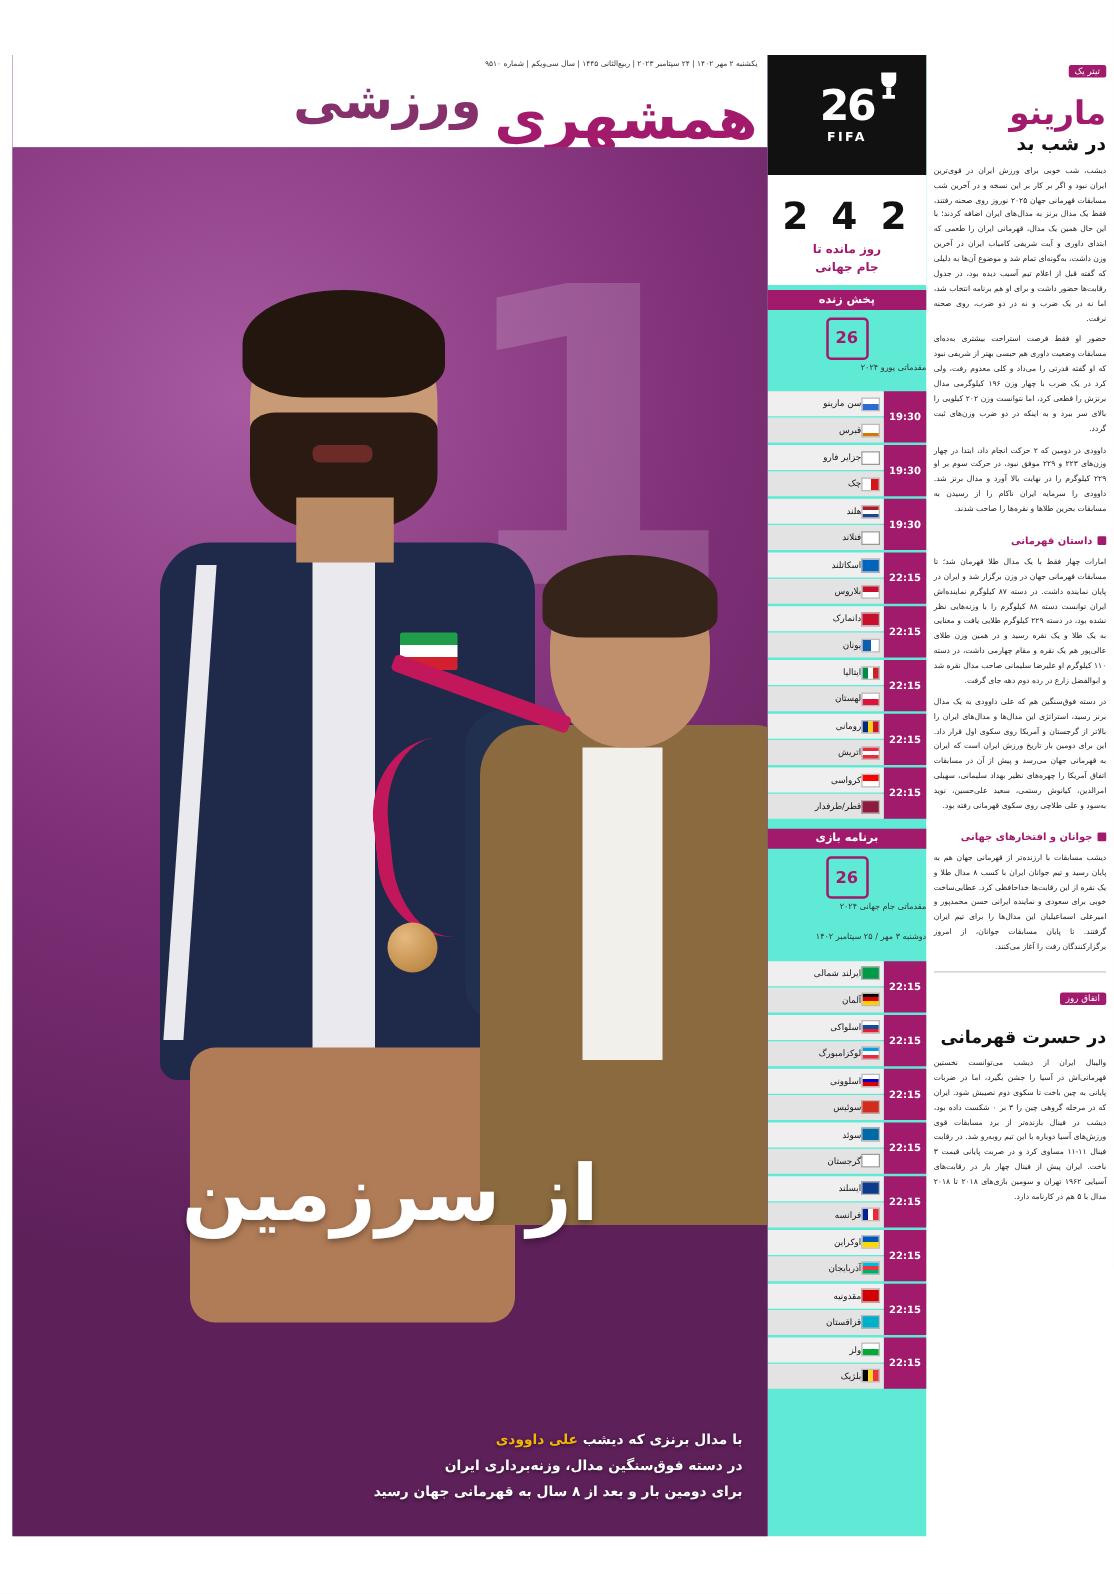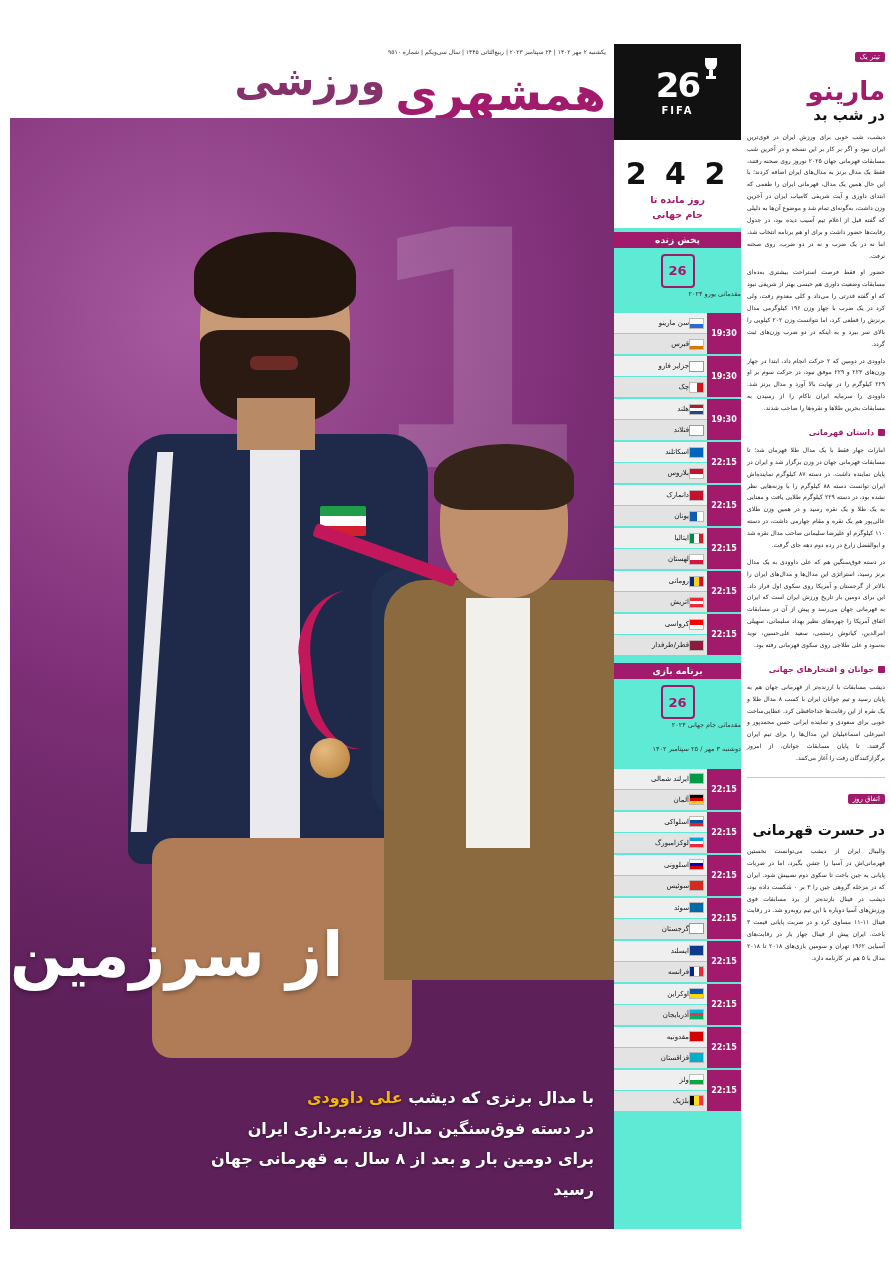--- a/index.html
+++ b/index.html
@@ -67,23 +67,23 @@
   .arm-right{position:absolute;top:330px;left:250px;width:92px;height:250px;background:#22304f;border-radius:30px;}
   .legs{position:absolute;top:600px;left:30px;width:260px;height:220px;background:#b07c57;border-radius:20px;}
   .official{position:absolute;top:330px;left:390px;width:220px;height:520px;}
   .o-head{position:absolute;top:0;left:40px;width:128px;height:150px;background:#c08f6b;border-radius:46%;}
   .o-hair{position:absolute;top:-4px;left:34px;width:140px;height:66px;background:#35241a;border-radius:50% 50% 24% 24%;}
   .o-body{position:absolute;top:132px;left:-16px;width:250px;height:400px;background:#8a6a3e;border-radius:40px 30px 0 0;}
   .o-shirt{position:absolute;top:150px;left:66px;width:64px;height:250px;background:#f2f0ea;}
   .medal-ribbon{position:absolute;top:430px;left:300px;width:150px;height:14px;background:#c2185b;transform:rotate(20deg);border-radius:4px;}
   .medal-ribbon2{position:absolute;top:470px;left:290px;width:130px;height:160px;border-left:12px solid #c2185b;border-radius:40%;transform:rotate(-6deg);}
   .medal{position:absolute;top:620px;left:300px;width:40px;height:40px;border-radius:50%;background:radial-gradient(circle at 35% 30%,#e6b980,#b07a33);}
-  .headline{position:absolute;top:800px;left:0;width:100%;text-align:left;color:#fff;font-size:62px;font-weight:bold;letter-spacing:-2px;text-shadow:0 2px 5px rgba(0,0,0,.35);}
+  .headline{position:absolute;top:800px;left:0;width:100%;text-align:center;color:#fff;font-size:62px;font-weight:bold;letter-spacing:-2px;text-shadow:0 2px 5px rgba(0,0,0,.35);}
   .headline2{position:absolute;top:855px;left:0;width:100%;text-align:center;color:#f2b705;font-size:150px;font-weight:bold;line-height:.9;letter-spacing:-6px;text-shadow:0 3px 10px rgba(0,0,0,.3);}
-  .deck{position:absolute;bottom:24px;right:20px;left:auto;width:420px;text-align:right;color:#fff;font-size:16px;font-weight:bold;line-height:1.9;direction:rtl;text-shadow:0 1px 3px rgba(0,0,0,.5);}
+  .deck{position:absolute;bottom:24px;right:20px;left:auto;width:420px;text-align:right;color:#fff;font-size:11px;font-weight:bold;line-height:1.9;direction:rtl;text-shadow:0 1px 3px rgba(0,0,0,.5);}
   .deck .hl{color:#f2b705;}
 </style>
 </head>
 <body>
 
 <div class="page">
 
   <div class="left-col">
     <div class="editorial">
       <div class="kicker">تیتر یک</div>

